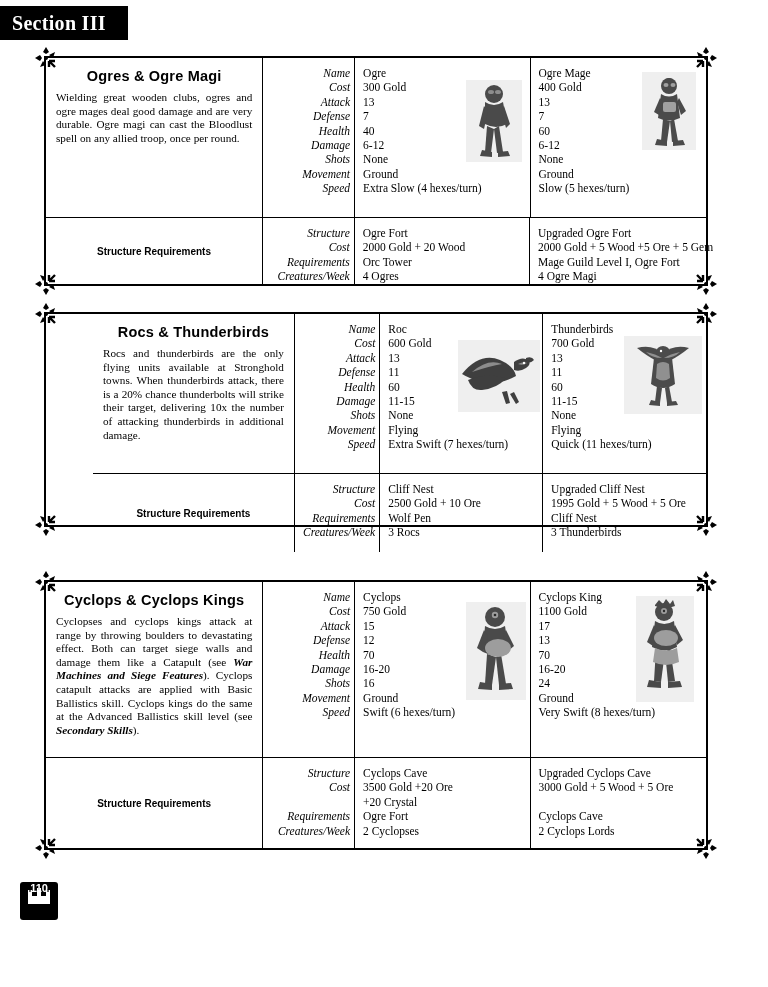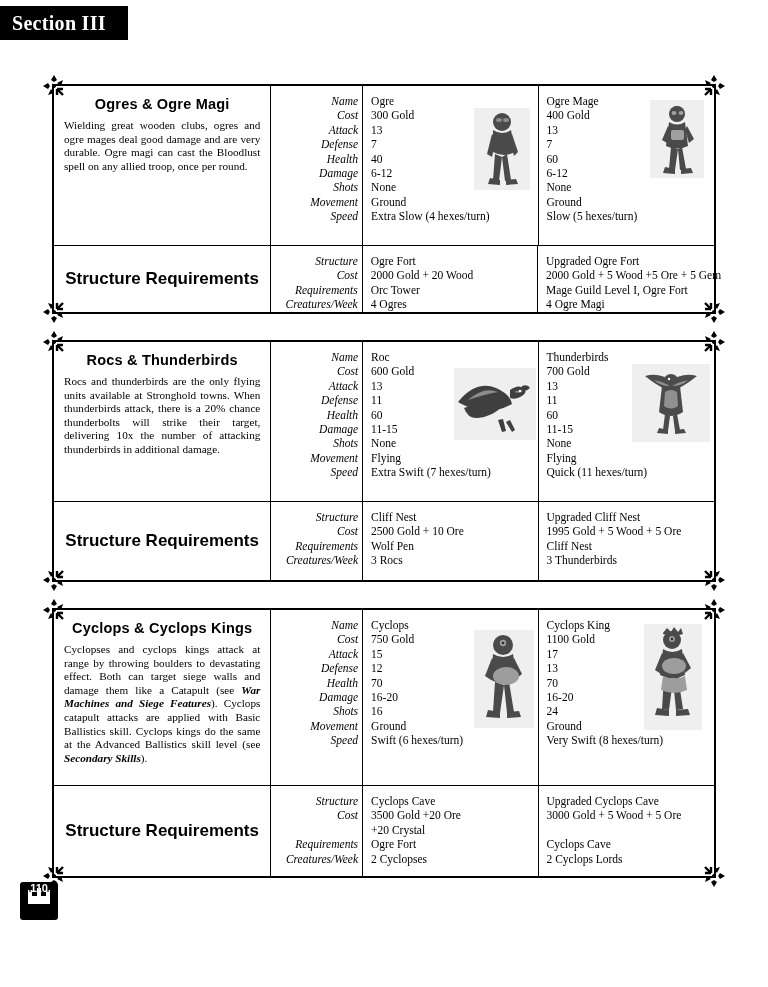--- a/index.html
+++ b/index.html
@@ -33,29 +33,28 @@
     color: #fff;
     font-family: Liberation Serif, serif;
     font-weight: bold;
     font-size: 20px;
     letter-spacing: 0.3px;
   }
 
   
   .block {
     position: absolute;
-    left: 52px;
+    left: 44px;
     width: 664px;
     border: 2px solid #000;
     box-sizing: border-box;
     background: #fff;
-    margin-top: 28px;
   }
   #block-0 { top: 56px; height: 230px; }
-  #block-1 { top: 312px; height: 242px; }
+  #block-1 { top: 312px; height: 215px; padding-left: 47px; }
   #block-2 { top: 580px; height: 270px; }
 
   .block-upper {
     display: flex;
     border-bottom: 1.5px solid #000;
     box-sizing: border-box;
   }
   .block-lower {
     display: flex;
     box-sizing: border-box;
@@ -101,21 +100,21 @@
     font-size: 11.2px;
     line-height: 13.6px;
     text-align: justify;
     text-justify: inter-word;
   }
   .block-desc i { font-style: italic; font-weight: bold; }
 
   .struct-title {
     font-family: "Liberation Sans", sans-serif;
     font-weight: bold;
-    font-size: 17px;
+    font-size: 10px;
     text-align: center;
   }
   .col-desc.struct {
     display: flex;
     align-items: center;
     justify-content: center;
     padding: 6px 8px;
   }
 
   .stat-line { white-space: nowrap; }

